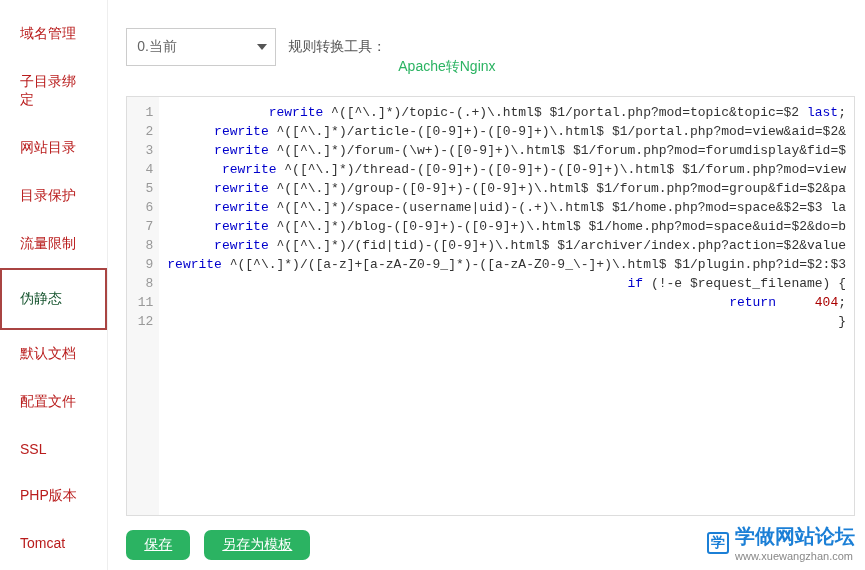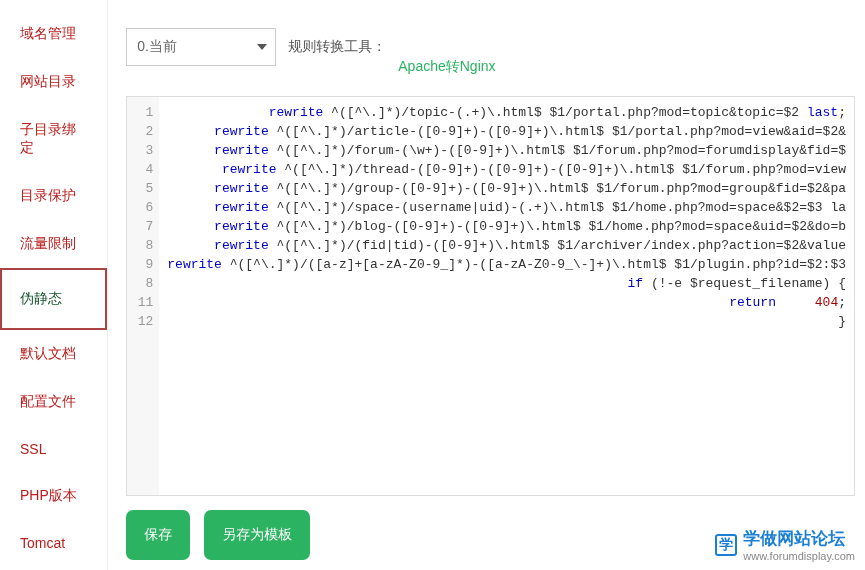--- a/index.html
+++ b/index.html
@@ -94,24 +94,25 @@
     .num { color: #aa0000; margin-left: 31px; }
     .actions {
       display: flex;
       gap: 14px;
       margin-top: 14px;
     }
     .btn {
       background: #2bb362;
       color: #fff;
       border: none;
-      padding: 16px 18px;
+      padding: 6px 18px;
       border-radius: 7px;
       font-size: 14px;
       cursor: pointer;
+      text-decoration: underline;
     }
     .watermark {
       position: absolute;
       right: 10px;
       bottom: 8px;
       display: flex;
       align-items: center;
       gap: 6px;
       font-size: 13px;
     }
@@ -119,31 +120,31 @@
       width: 22px; height: 22px;
       border: 2px solid #1b7fd6;
       border-radius: 3px;
       color: #1b7fd6;
       font-weight: bold;
       display: flex;
       align-items: center;
       justify-content: center;
       font-size: 14px;
     }
-    .wm-title { color: #1b7fd6; font-weight: bold; font-size: 17px; }
+    .wm-title { color: #1b7fd6; font-weight: bold; font-size: 20px; }
     .wm-url { color: #888; font-size: 11px; }
   </style>
 </head>
 <body>
 
 <div class="container">
   <div class="sidebar">
     <div class="sidebar-item">域名管理</div>
+    <div class="sidebar-item">子目录绑定</div>
     <div class="sidebar-item">网站目录</div>
-    <div class="sidebar-item">子目录绑定</div>
     <div class="sidebar-item">目录保护</div>
     <div class="sidebar-item">流量限制</div>
     <div class="sidebar-item active">伪静态</div>
     <div class="sidebar-item">默认文档</div>
     <div class="sidebar-item">配置文件</div>
     <div class="sidebar-item">SSL</div>
     <div class="sidebar-item">PHP版本</div>
     <div class="sidebar-item">Tomcat</div>
   </div>
 
@@ -179,15 +180,15 @@
       <button class="btn">保存</button>
       <button class="btn">另存为模板</button>
     </div>
   </div>
 </div>
 
 <div class="watermark">
   <div class="wm-badge">学</div>
   <div>
     <div class="wm-title">学做网站论坛</div>
-    <div class="wm-url">www.forumdisplay.com</div>
+    <div class="wm-url">www.xuewangzhan.com</div>
   </div>
 </div>
 
 </body></html>

